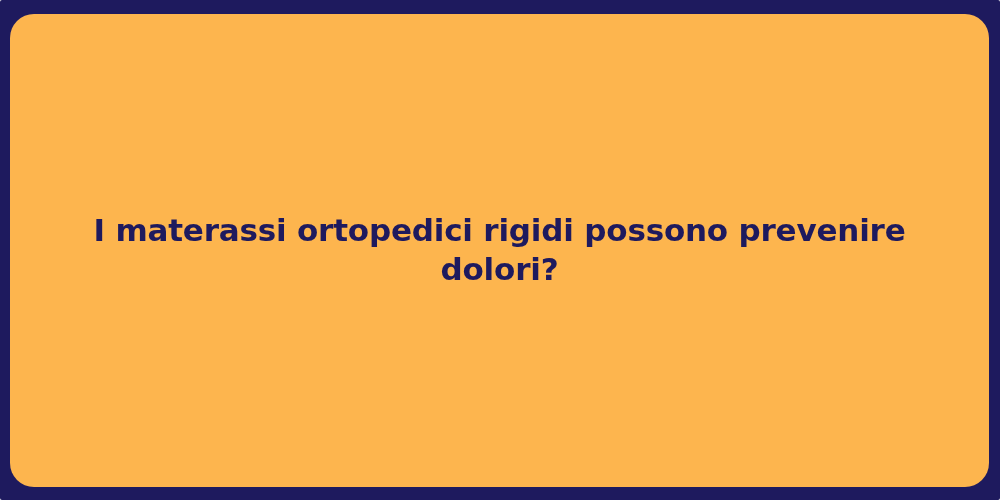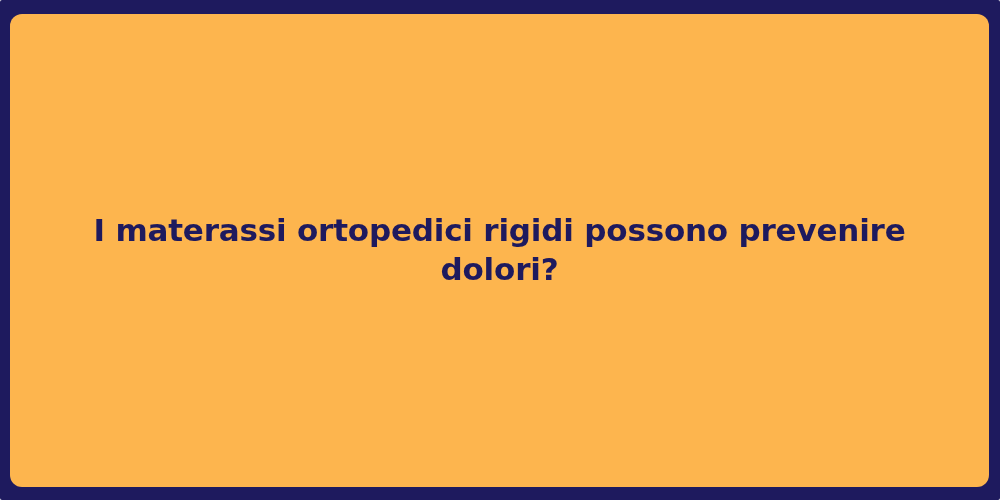--- a/index.html
+++ b/index.html
@@ -25,21 +25,21 @@
 
   #card-panel {
     position: absolute;
     left: 10px;
     top: 14px;
     right: 11px;
     bottom: 13px;
     width: 979px;
     height: 473px;
     background: #fdb54e;
-    border-radius: 12px;
+    border-radius: 24px;
     display: flex;
     align-items: center;
     justify-content: center;
     overflow: hidden;
   }
 
   #question-title {
     margin: 0;
     padding: 0 40px;
     text-align: center;

